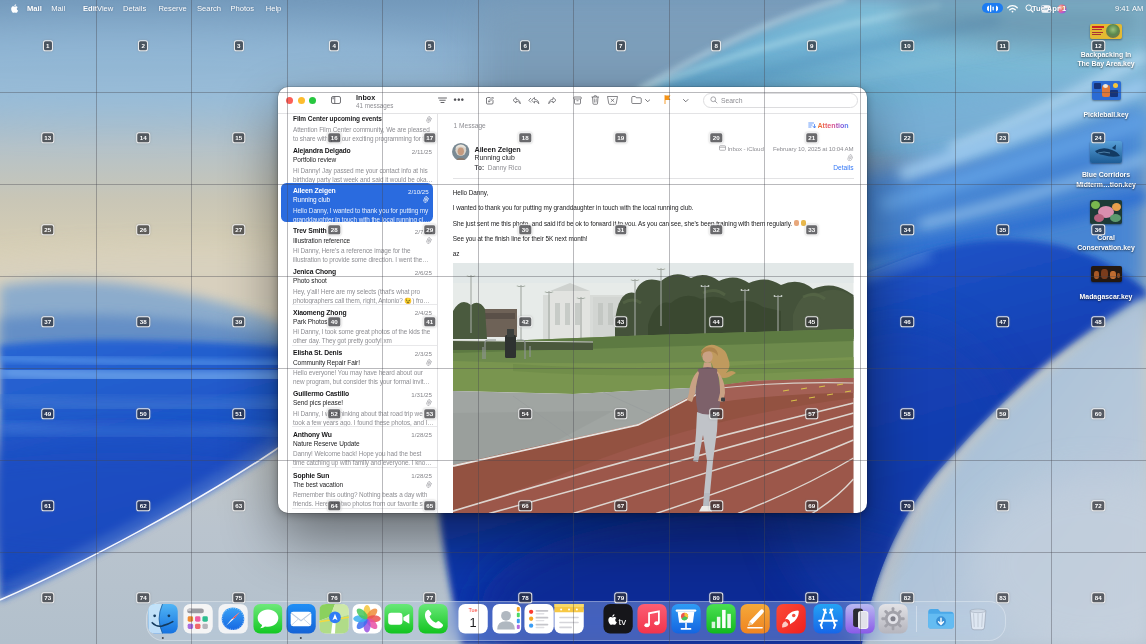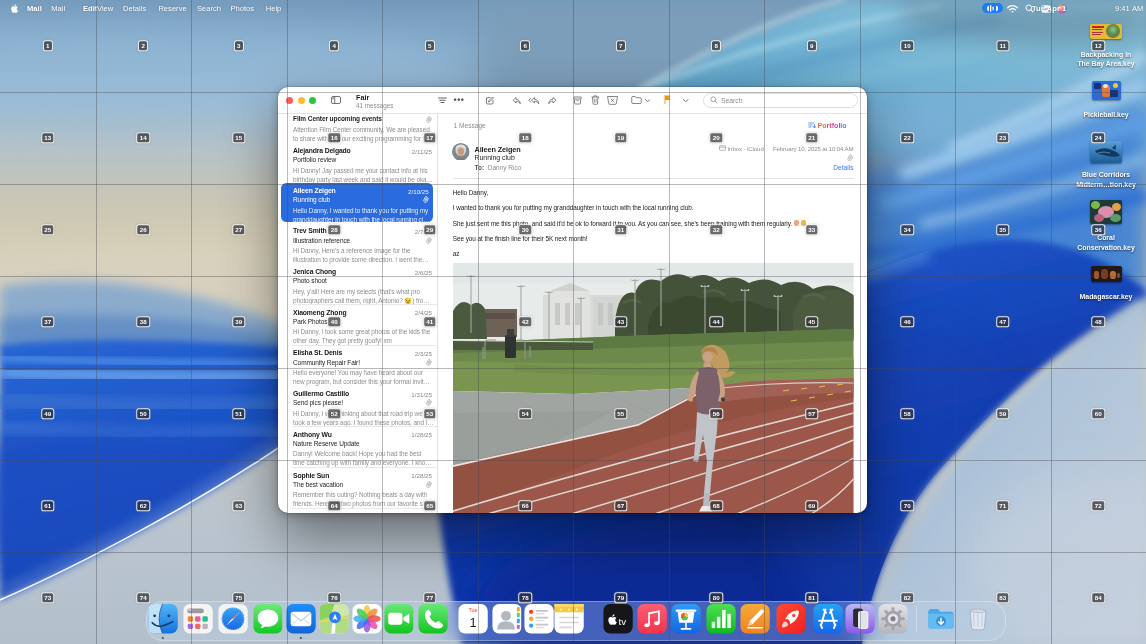--- a/index.html
+++ b/index.html
@@ -236,21 +236,21 @@
     <div class="dlabel" style="left:1106px;top:293px">Madagascar.key</div>
     <div id="win">
       <div class="tl" style="left:8.2px;background:#fc5f57"></div>
       <div class="tl" style="left:19.6px;background:#fdbc2e"></div>
       <div class="tl" style="left:31px;background:#27c73f"></div>
       <svg class="ico" style="left:53px;top:9.3px" width="10" height="8" viewBox="0 0 20 16">
         <rect x="1" y="1" width="18" height="14" rx="3" stroke="#525257" stroke-width="1.6" fill="none"></rect>
         <line x1="7.5" y1="1" x2="7.5" y2="15" stroke="#525257" stroke-width="1.6"></line>
         <rect x="2.5" y="2.5" width="3.6" height="4" fill="#9a9aa0"></rect>
       </svg>
-      <div class="rp" style="left:78px;top:5.8px;font-size:7.2px;font-weight:700;color:#1b1b1d">Fair</div>
+      <div class="rp" style="left:78px;top:5.8px;font-size:7.2px;font-weight:700;color:#1b1b1d">Inbox</div>
       <div class="rp gray" style="left:78px;top:15.3px;font-size:6.3px">41 messages</div>
       <svg class="ico" style="left:160px;top:10px" width="9" height="7" viewBox="0 0 18 14">
         <g stroke="#525257" stroke-width="1.8" stroke-linecap="round">
           <line x1="1" y1="2" x2="17" y2="2"></line>
           <line x1="3.5" y1="6.5" x2="14.5" y2="6.5"></line>
           <line x1="6" y1="11" x2="12" y2="11"></line>
         </g>
       </svg>
       <div class="rp" style="left:175.5px;top:7.5px;font-size:9px;font-weight:700;color:#525257;letter-spacing:0.5px">•••</div>
       <svg class="ico" style="left:206.5px;top:8.5px" width="9.5" height="9.5" viewBox="0 0 19 19">
@@ -400,21 +400,21 @@
       </div>
       <div class="rp gray" style="left:175.5px;top:34.5px;font-size:6.6px">1 Message</div>
       <svg class="ico" style="left:529.5px;top:35px" width="8" height="7" viewBox="0 0 16 14">
         <g stroke="#3478f6" stroke-width="1.5" fill="none" stroke-linecap="round">
           <line x1="1.5" y1="2" x2="11" y2="2"></line>
           <line x1="1.5" y1="6" x2="8" y2="6"></line>
           <line x1="1.5" y1="10" x2="6" y2="10"></line>
         </g>
         <path d="M13,5 v6 M10,8.5 l3,3.5 l3,-3.5" stroke="#3478f6" stroke-width="1.5" fill="none" stroke-linecap="round" stroke-linejoin="round"></path>
       </svg>
-      <div class="rp" style="left:539.5px;top:34.8px;font-size:7.1px;font-weight:700;background:linear-gradient(90deg,#f0762e,#e0447c 45%,#8a54d8 75%,#4285f4);-webkit-background-clip:text;background-clip:text;color:transparent">Portfolio</div>
+      <div class="rp" style="left:539.5px;top:34.8px;font-size:7.1px;font-weight:700;background:linear-gradient(90deg,#f0762e,#e0447c 45%,#8a54d8 75%,#4285f4);-webkit-background-clip:text;background-clip:text;color:transparent">Attention</div>
       <svg class="ico" style="left:174px;top:55.8px" width="17.6" height="17.6" viewBox="0 0 36 36">
         <defs>
           <clipPath id="avc">
             <circle cx="18" cy="18" r="18"></circle>
           </clipPath>
         </defs>
         <g clip-path="url(#avc)">
           <rect width="36" height="36" fill="#7a8a94"></rect>
           <ellipse cx="18" cy="15" rx="11" ry="11" fill="#d9d2c8"></ellipse>
           <ellipse cx="18" cy="17" rx="6.5" ry="8" fill="#c59a7e"></ellipse>

